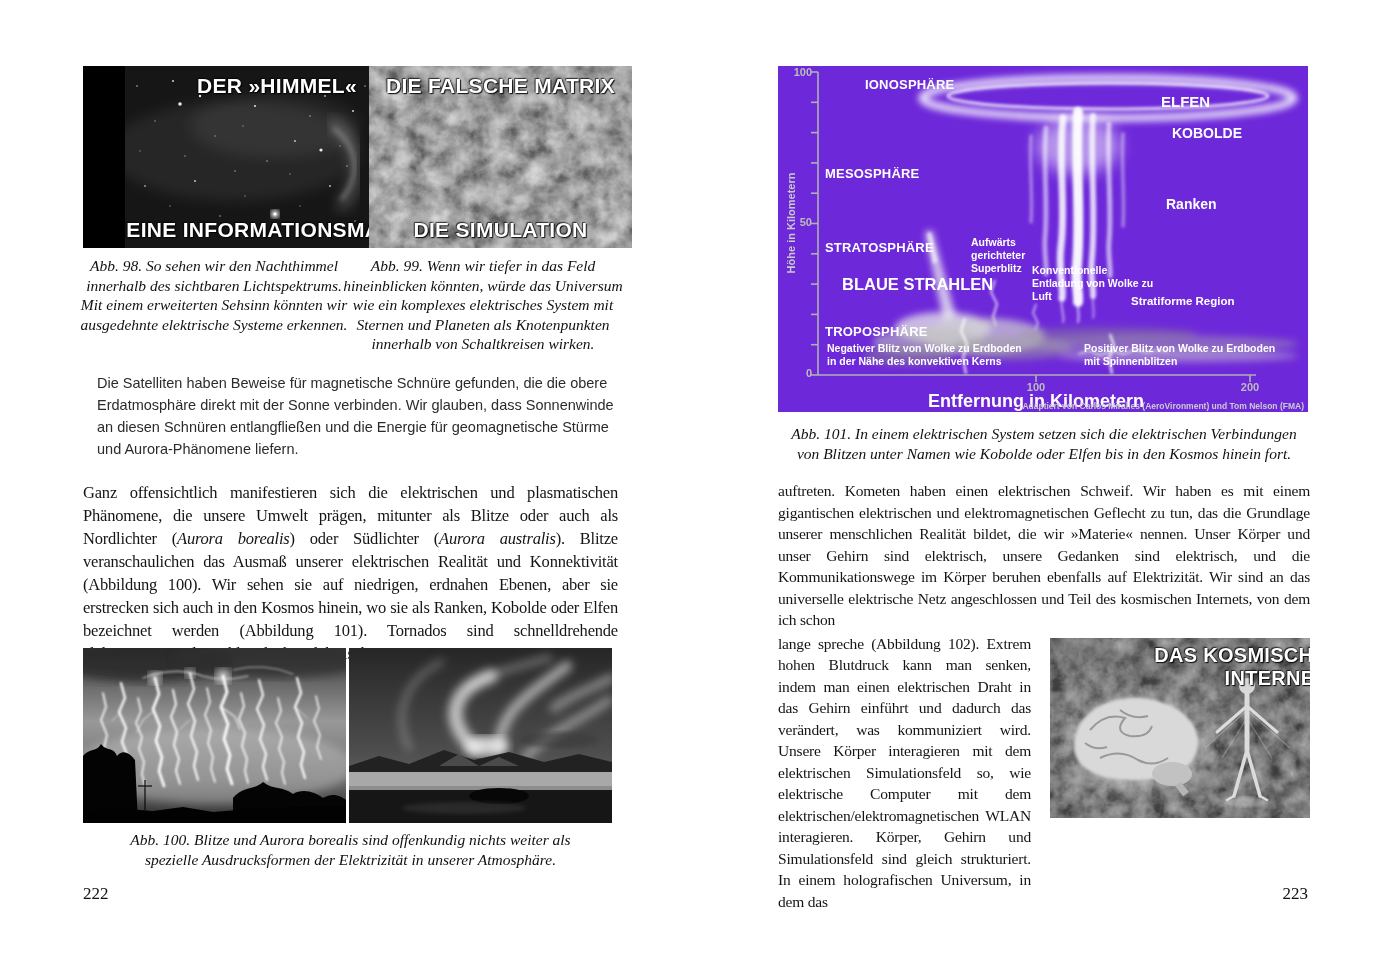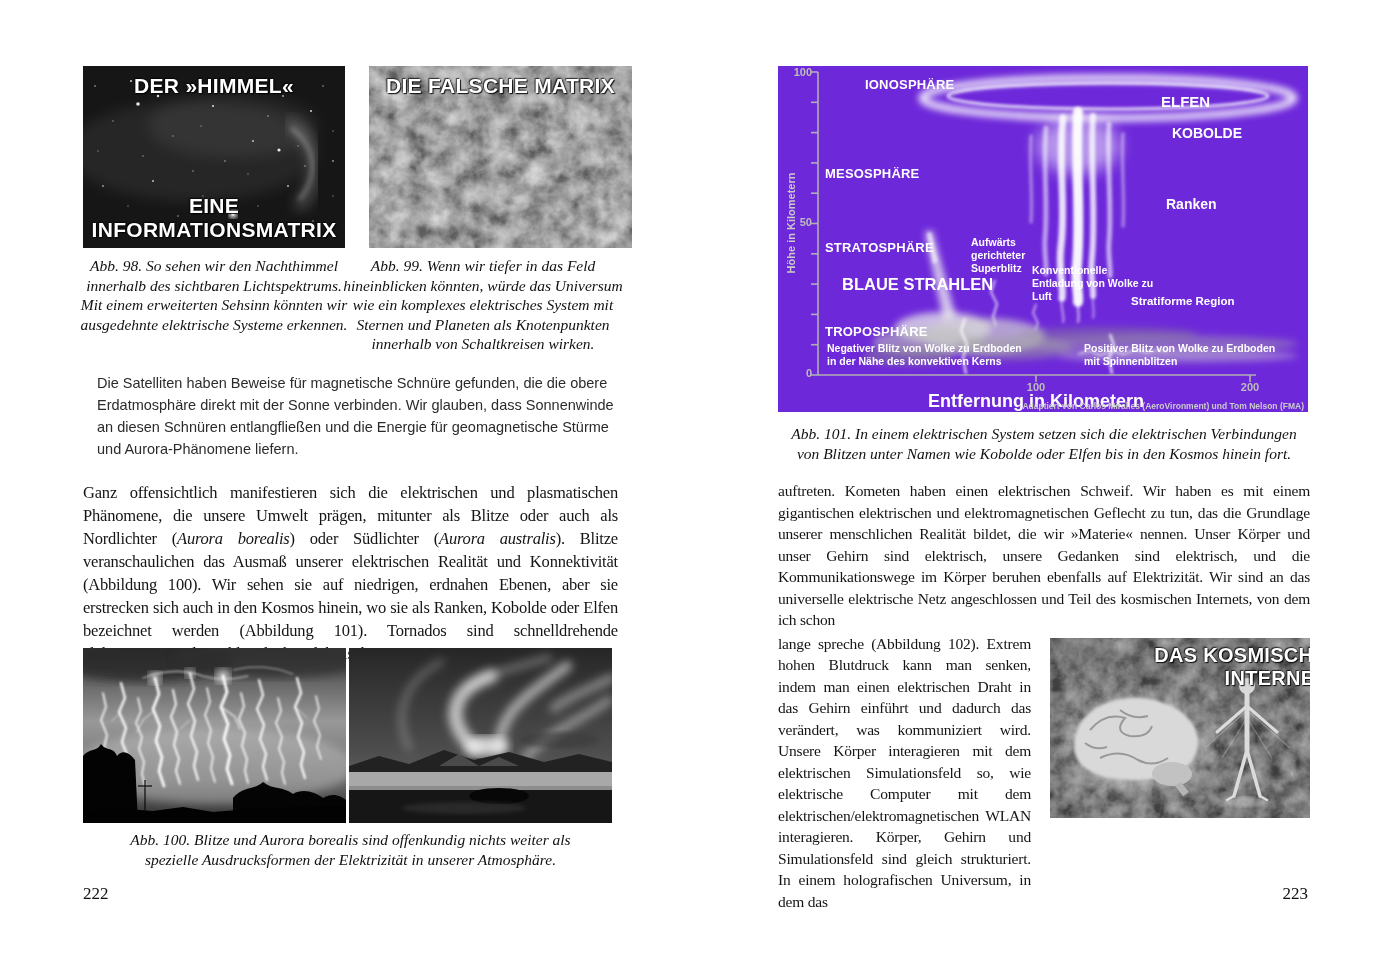--- a/index.html
+++ b/index.html
@@ -22,21 +22,21 @@
   .dlabel-layer{font-size:13px;letter-spacing:.2px;}
   .dtick{position:absolute;font-family:"Liberation Sans",sans-serif;font-weight:bold;color:#bdbdbd;font-size:11px;}
   .figcol{width:260px;}
   em{font-style:italic;}
 </style>
 </head>
 <body>
 
 <div id="spread">
 
-  <div class="abs photo" style="left:83px;top:66px;width:262px;height:182px;">
+  <div class="abs photo" style="left:83px;top:66px;width:262px;height:182px;padding-left:42px;">
     <svg width="262" height="182" viewBox="0 0 262 182">
       <defs>
         <filter id="nsblur">
             <feGaussianBlur stdDeviation="7"></feGaussianBlur>
           </filter>
         <filter id="nsblur2">
             <feGaussianBlur stdDeviation="2.5"></feGaussianBlur>
           </filter>
       </defs>
       <rect width="262" height="182" fill="#161616"></rect>
@@ -100,20 +100,21 @@
           <feComponentTransfer>
             <feFuncR type="table" tableValues="0 0.12 0.6 0.98"></feFuncR>
             <feFuncG type="table" tableValues="0 0.12 0.6 0.98"></feFuncG>
             <feFuncB type="table" tableValues="0 0.12 0.6 0.98"></feFuncB>
           </feComponentTransfer>
         </filter>
       </defs>
       <rect width="263" height="182" fill="#777" filter="url(#cwtex)"></rect>
     </svg>
     <div class="photo-title" style="top:8px;font-size:21px;">DIE FALSCHE MATRIX</div>
+    <div class="photo-title" style="bottom:6px;font-size:21px;">DIE SIMULATION</div>
   </div>
 
   <div class="abs caption" style="left:78px;top:256px;width:272px;">Abb. 98. So sehen wir den Nachthimmel innerhalb des sichtbaren Lichtspektrums. Mit einem erweiterten Sehsinn könnten wir ausgedehnte elektrische Systeme erkennen.</div>
   <div class="abs caption" style="left:334px;top:256px;width:298px;">Abb. 99. Wenn wir tiefer in das Feld hineinblicken könnten, würde das Universum wie ein komplexes elektrisches System mit Sternen und Planeten als Knotenpunkten innerhalb von Schaltkreisen wirken.</div>
 
   <div class="abs" style="left:83px;top:372px;width:535px;">
     <div class="quote" style="padding-left:14px;">Die Satelliten haben Beweise für magnetische Schnüre gefunden, die die obere Erdatmosphäre direkt mit der Sonne verbinden. Wir glauben, dass Sonnenwinde an diesen Schnüren entlangfließen und die Energie für geomagnetische Stürme und Aurora-Phänomene liefern.</div>
     <div class="serif body-text" style="margin-top:21px;"><span>Ganz offensichtlich manifestieren sich die elektrischen und plasmatischen Phänomene, die unsere Umwelt prägen, mitunter als Blitze oder auch als Nordlichter (</span><em>Aurora borealis</em><span>) oder Südlichter (</span><em>Aurora australis</em><span>). Blitze veranschaulichen das Ausmaß unserer elektrischen Realität und Konnektivität (Abbildung 100). Wir sehen sie auf niedrigen, erdnahen Ebenen, aber sie erstrecken sich auch in den Kosmos hinein, wo sie als Ranken, Kobolde oder Elfen bezeichnet werden (Abbildung 101). Tornados sind schnelldrehende elektromagnetische Felder, die bei elektrischen Stürmen</span></div>
   </div>
 

